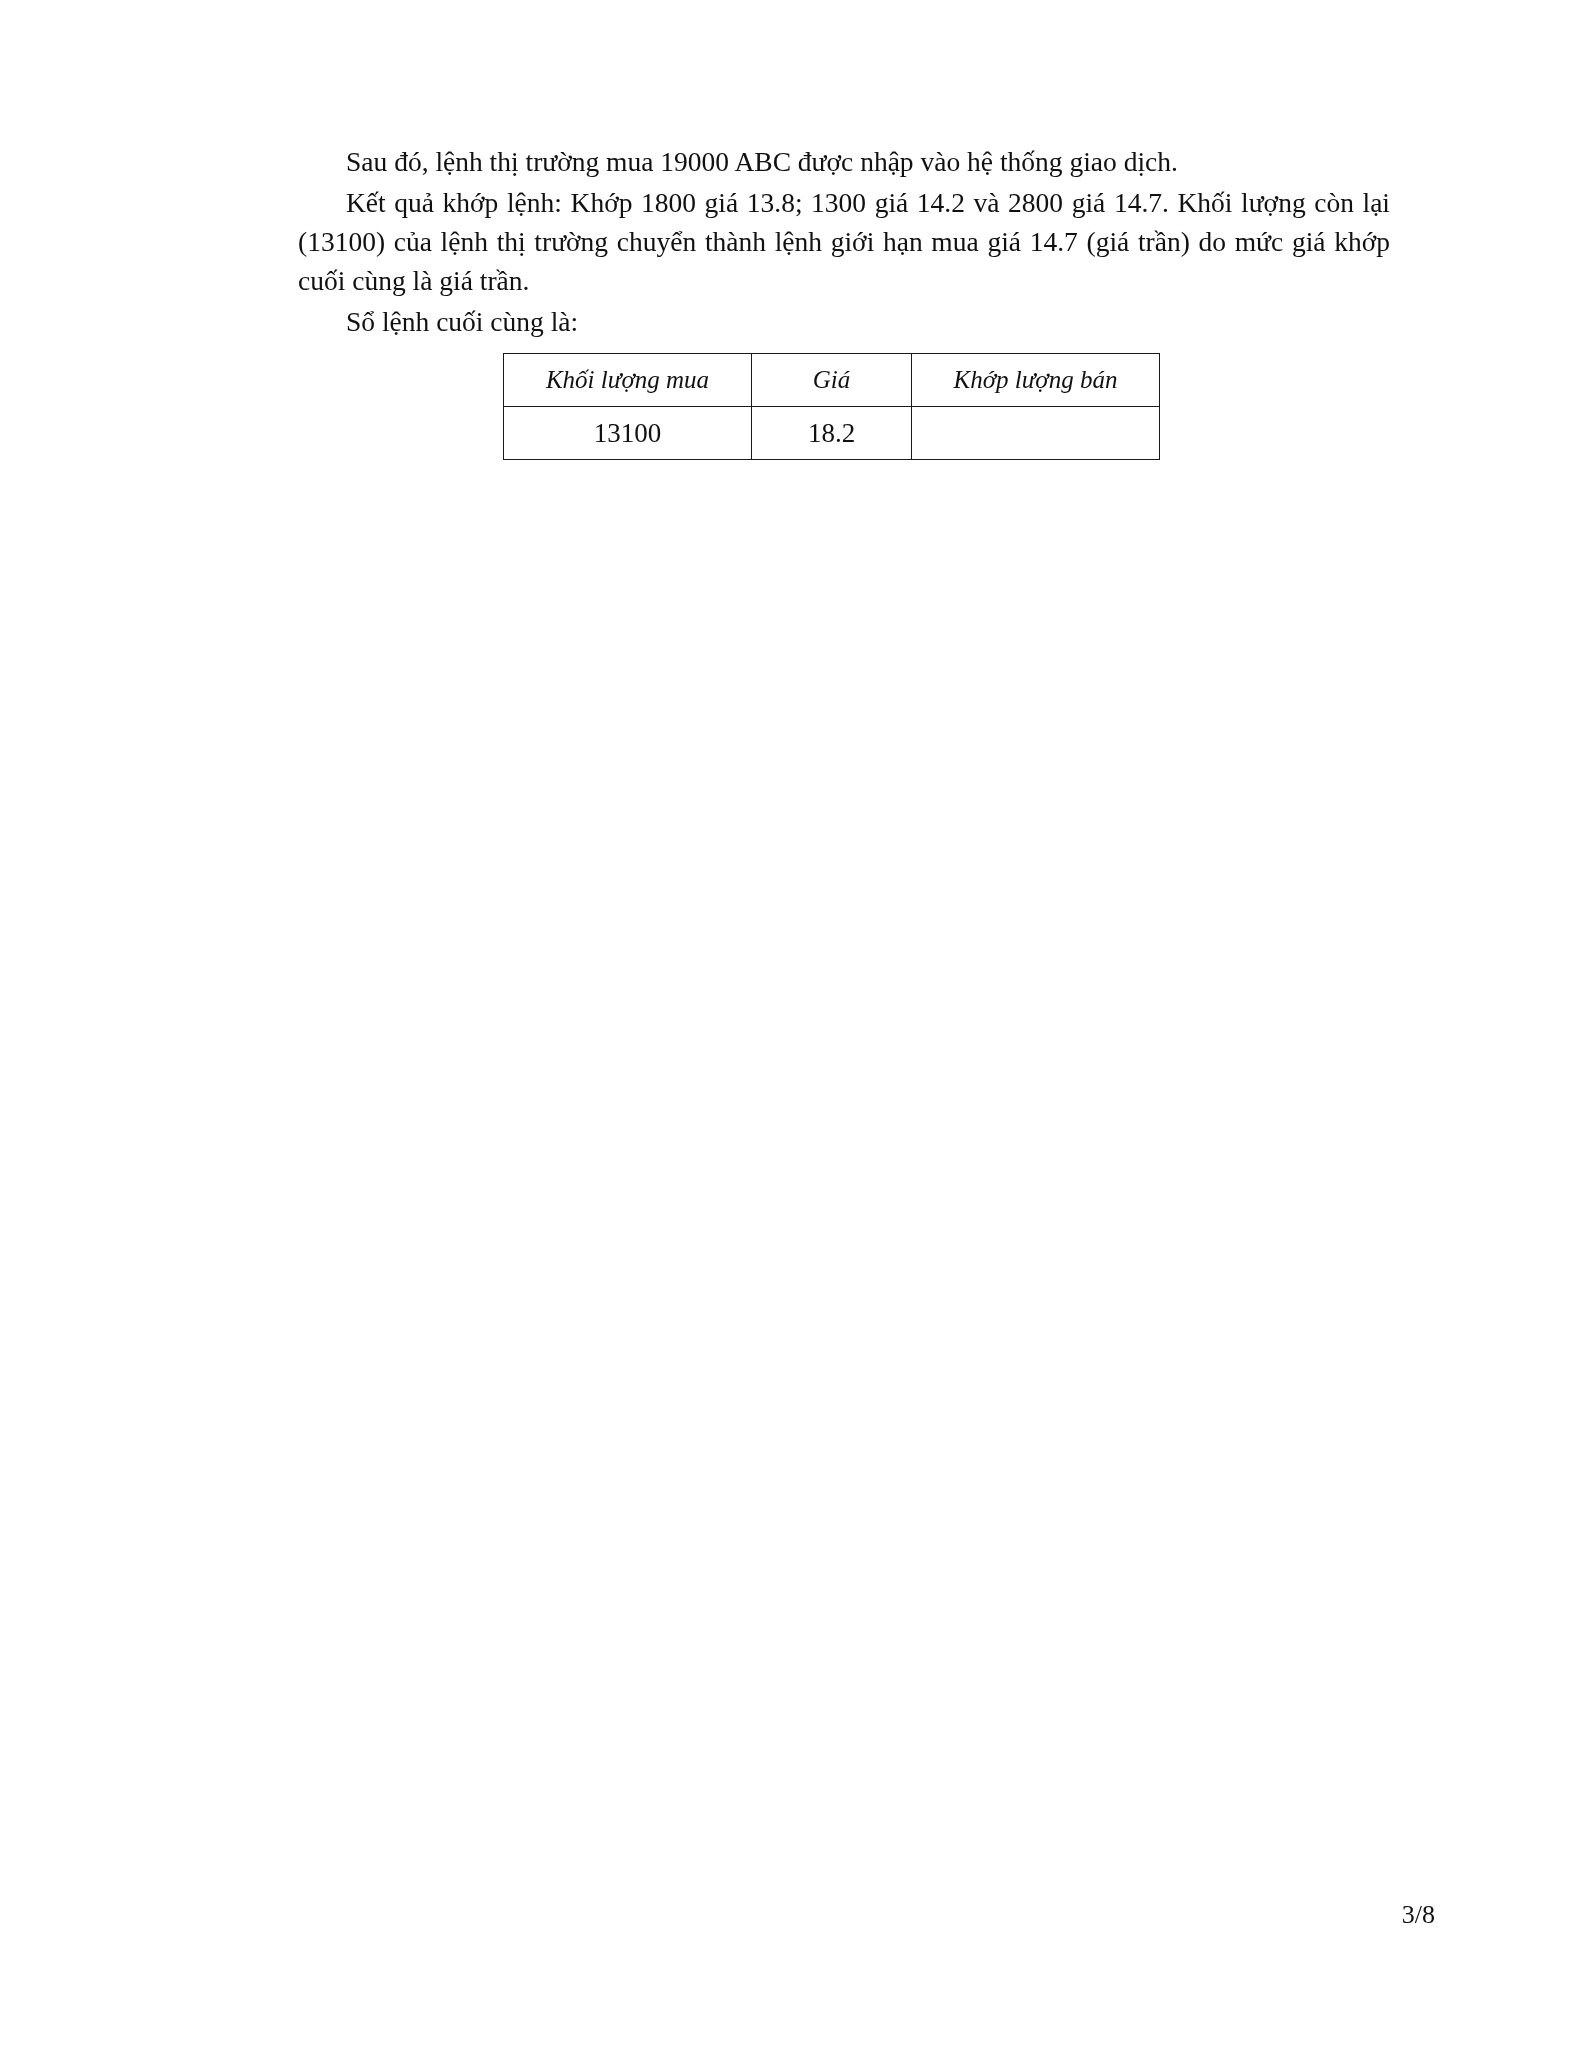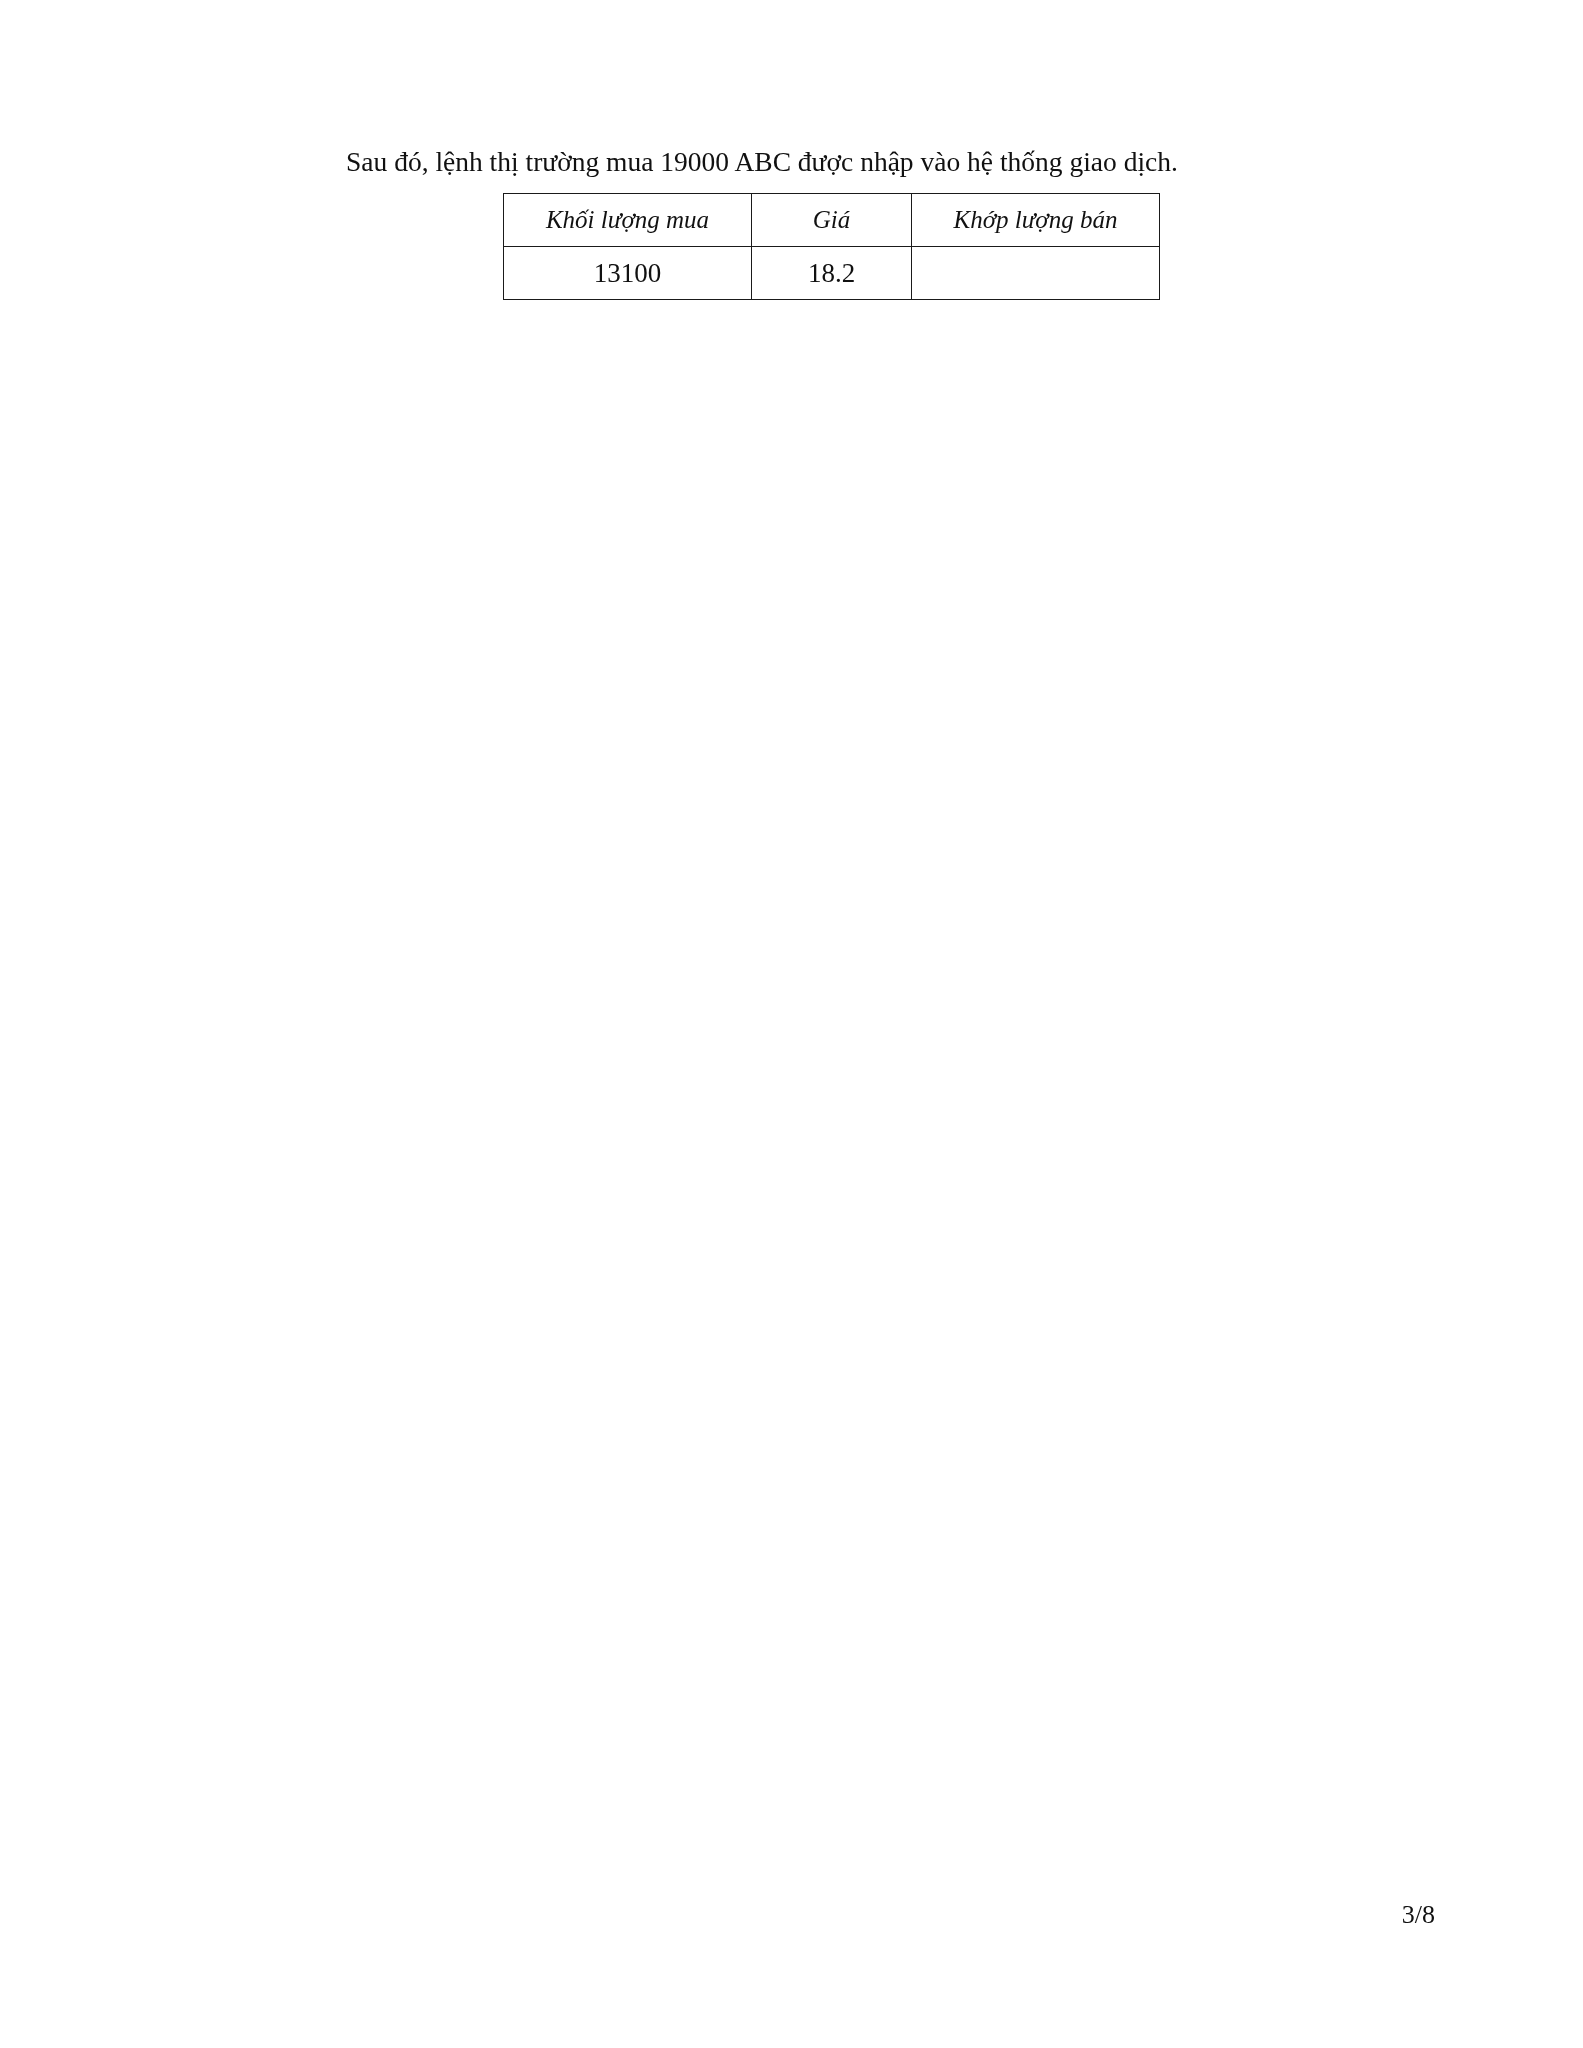--- a/index.html
+++ b/index.html
@@ -71,20 +71,22 @@
     color: #111111;
   }
 </style>
 </head>
 <body>
 
 <div class="page">
   <div class="content">
 
     <p class="para">Sau đó, lệnh thị trường mua 19000 ABC được nhập vào hệ thống giao dịch.</p>
+    <p class="para">Kết quả khớp lệnh: Khớp 1800 giá 13.8; 1300 giá 14.2 và 2800 giá 14.7. Khối lượng còn lại (13100) của lệnh thị trường chuyển thành lệnh giới hạn mua giá 14.7 (giá trần) do mức giá khớp cuối cùng là giá trần.</p>
+    <p class="para last-line-natural">Sổ lệnh cuối cùng là:</p>
 
     <div class="tbl-wrap">
       <table class="order-table">
         <colgroup>
           <col class="c1">
           <col class="c2">
           <col class="c3">
         </colgroup>
         <tbody>
           <tr>

